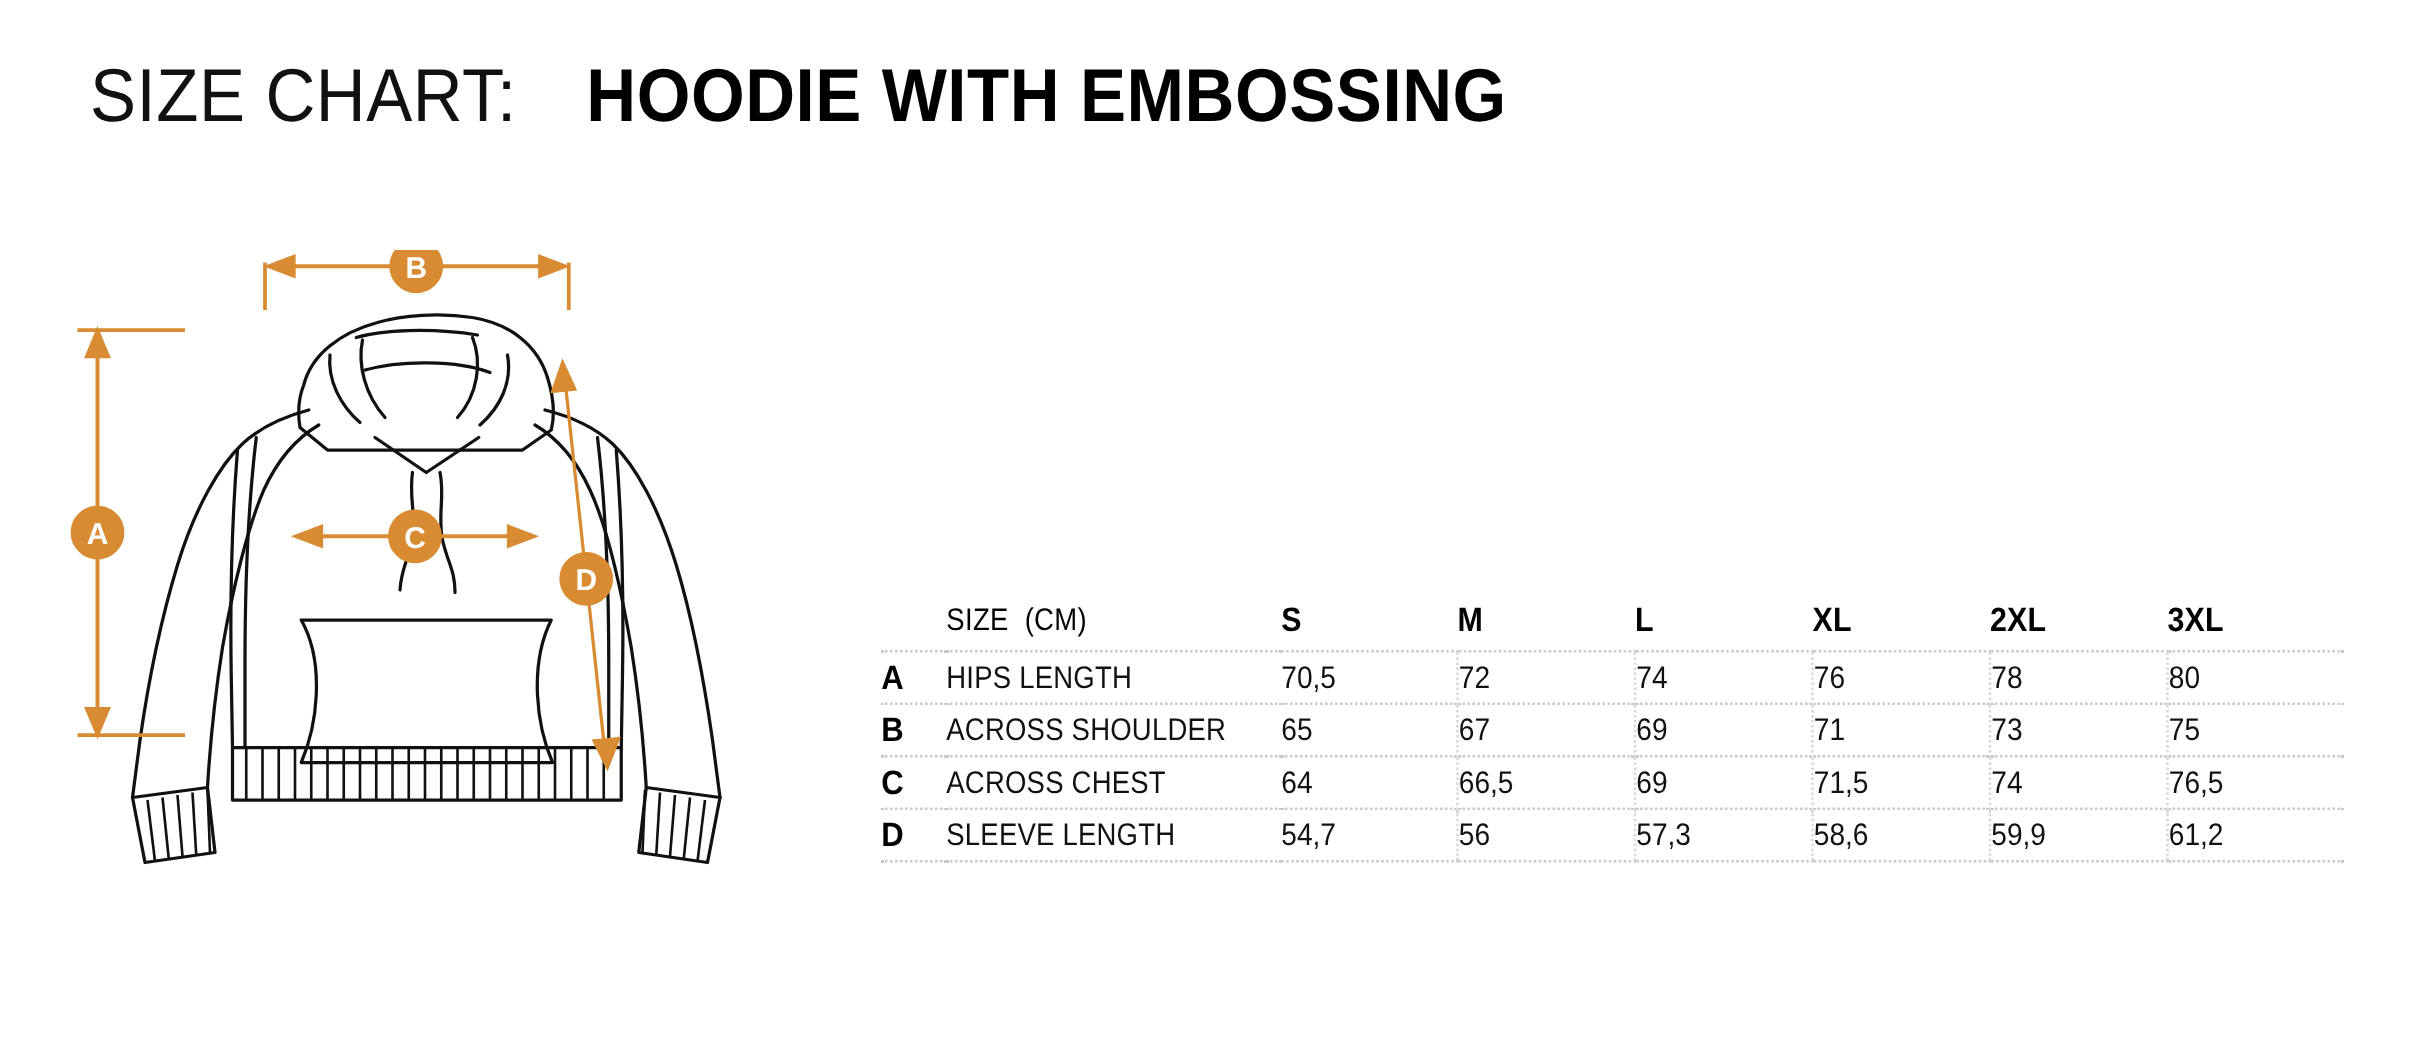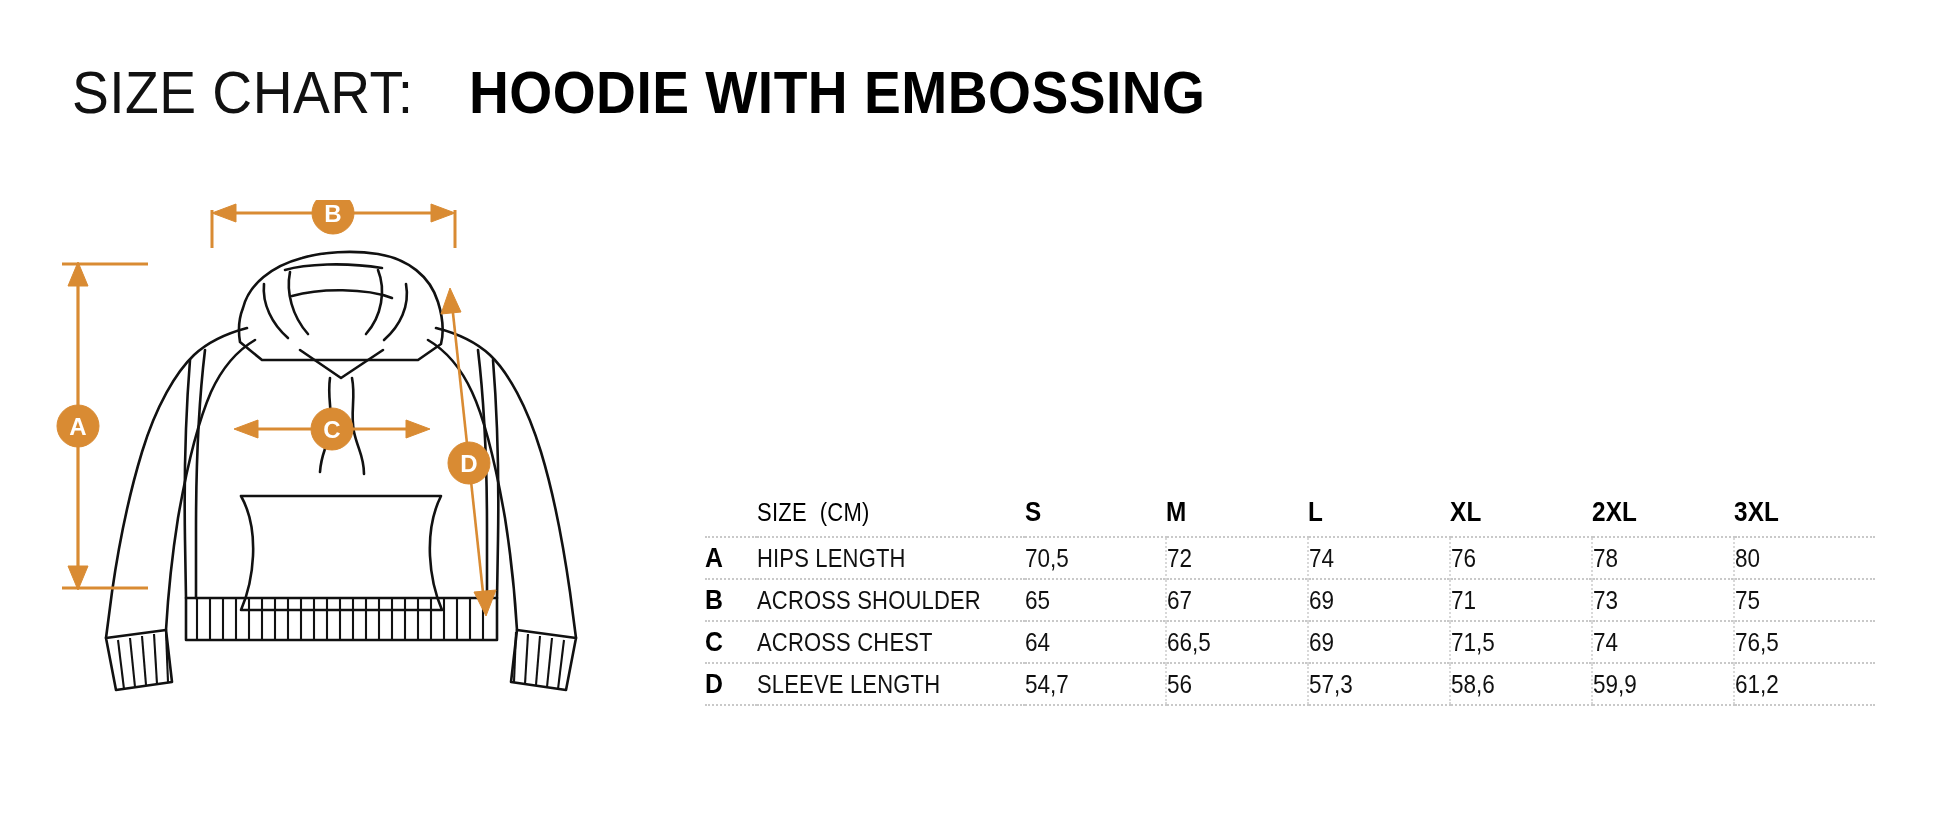--- a/index.html
+++ b/index.html
@@ -12,21 +12,21 @@
     height: 835px;
     position: relative;
     font-family: "Liberation Sans", sans-serif;
     overflow: hidden;
   }
 
   
   #title-block {
     position: absolute;
     left: 72px;
-    top: 58px;
+    top: 42px;
     white-space: nowrap;
     display: flex;
     align-items: baseline;
   }
   #title-prefix {
     font-size: 60px;
     font-weight: 300;
     letter-spacing: 0.5px;
     color: #111111;
     font-stretch: condensed;
@@ -49,21 +49,21 @@
     left: 0px;
     top: 200px;
     width: 700px;
     height: 620px;
   }
 
   
   #size-table {
     position: absolute;
     left: 705px;
-    top: 488px;
+    top: 472px;
     width: 1170px;
     border-collapse: collapse;
   }
   #size-table td, #size-table th {
     padding: 0;
     margin: 0;
     vertical-align: middle;
     font-weight: normal;
   }
 

